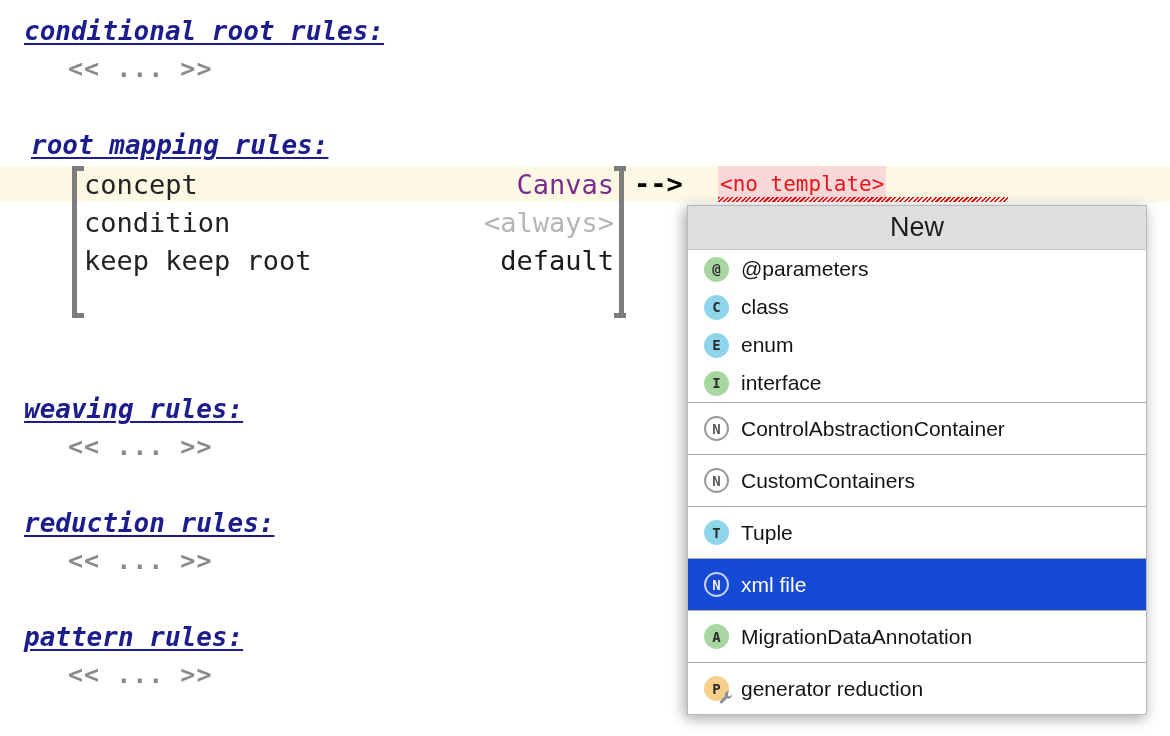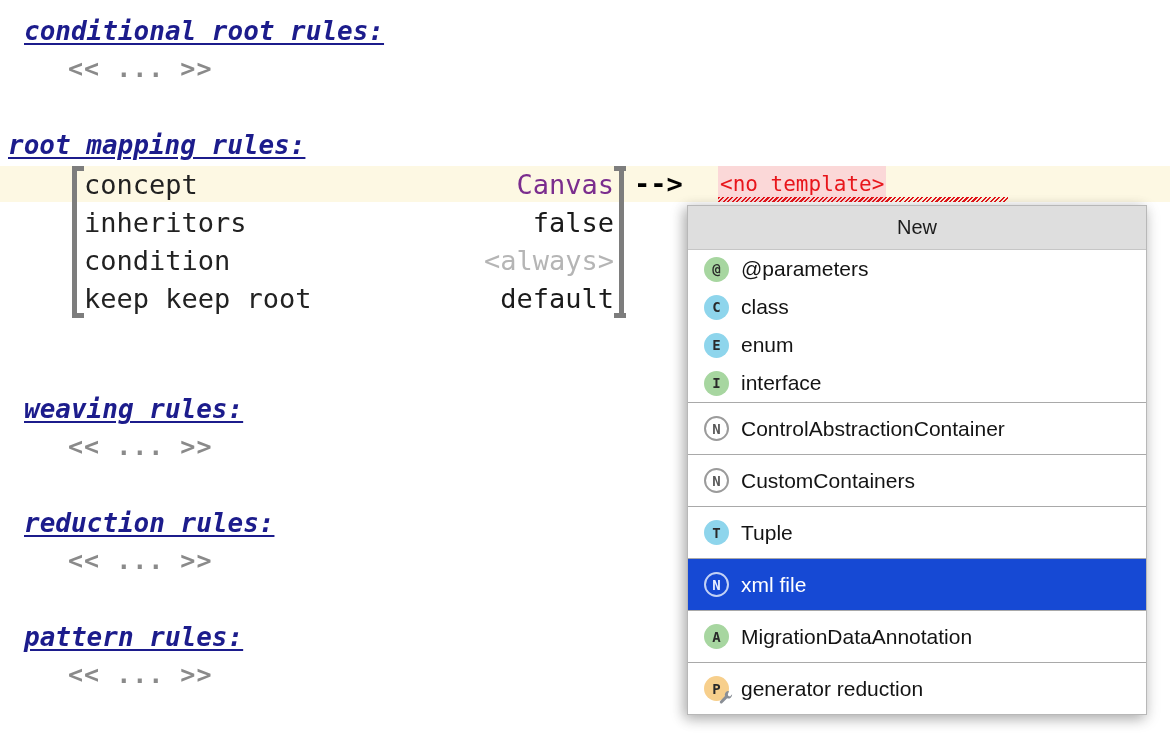--- a/index.html
+++ b/index.html
@@ -172,21 +172,21 @@
     box-shadow: -4px 3px 12px rgba(0,0,0,0.22),
                  0 4px 14px rgba(0,0,0,0.16);
     font-family: "Liberation Sans", "DejaVu Sans", sans-serif;
   }
   #popup-header {
     height: 43px;
     line-height: 43px;
     background: #dedede;
     border-bottom: 1px solid #c6c6c6;
     text-align: center;
-    font-size: 20px;
+    font-size: 27px;
     color: #1c1c1c;
   }
   .popup-group { background: #ffffff; }
   .popup-group + .popup-group { border-top: 1px solid #a9a9a9; }
 
   .popup-item {
     display: flex;
     align-items: center;
     height: 38px;
     padding: 0 0 0 16px;
@@ -246,38 +246,34 @@
 </head>
 <body>
 
 <div id="editor">
 
   <div id="caret-line-highlight"></div>
 
   <div class="rule-header" style="left:24px; top:16px;">conditional root rules:</div>
   <div class="ellipsis" style="left:68px; top:54px;">&lt;&lt; ... &gt;&gt;</div>
 
-  <div class="rule-header" style="left:8px; top:130px;">root mapping rules:</div>
+  <div class="rule-header" style="left:31px; top:130px;">root mapping rules:</div>
 
   <div id="mapping-block">
     <div class="bracket" id="bracket-left">
       <div class="serif serif-top"></div>
       <div class="stem"></div>
       <div class="serif serif-bottom"></div>
     </div>
 
     <table id="mapping-table">
       <tbody>
         <tr>
           <td class="prop-name">concept</td>
           <td class="prop-value val-concept">Canvas</td>
-        </tr>
-        <tr>
-          <td class="prop-name">inheritors</td>
-          <td class="prop-value val-plain">false</td>
         </tr>
         <tr>
           <td class="prop-name">condition</td>
           <td class="prop-value val-dim">&lt;always&gt;</td>
         </tr>
         <tr>
           <td class="prop-name">keep keep root</td>
           <td class="prop-value val-plain">default</td>
         </tr>
       </tbody>

